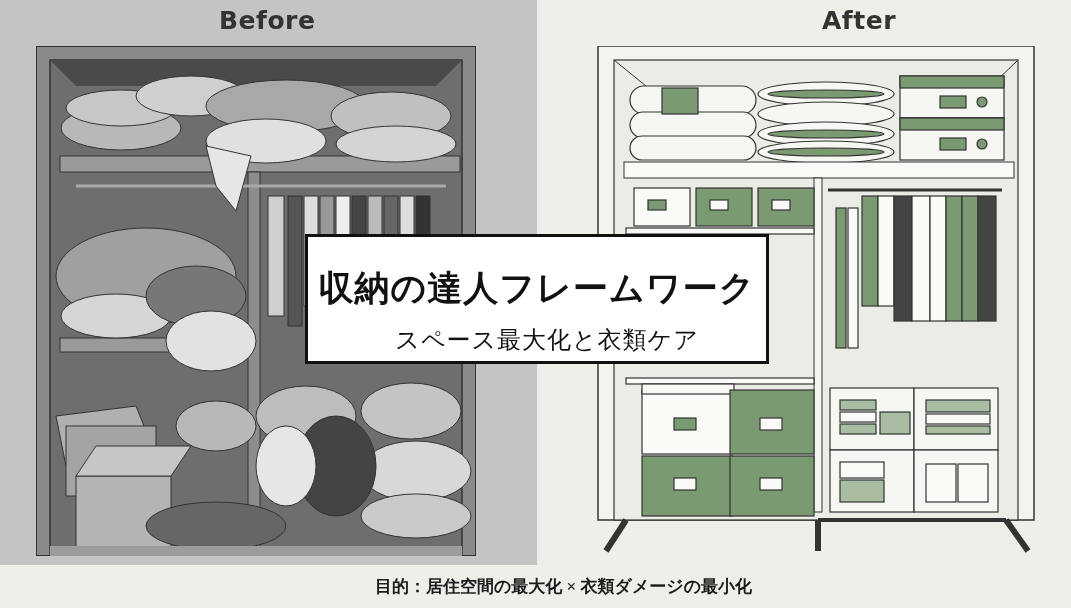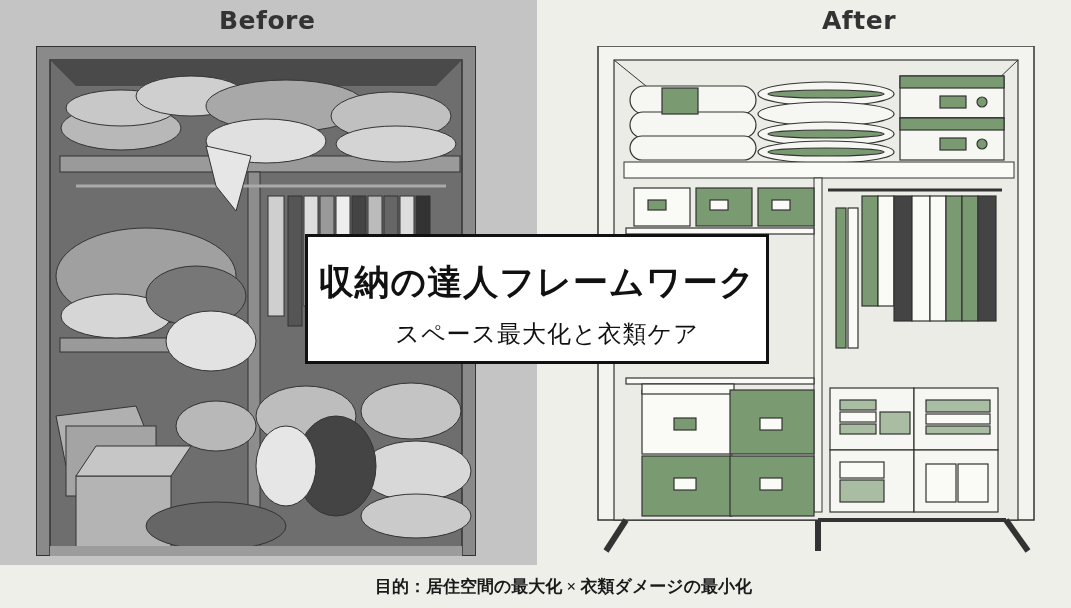--- a/index.html
+++ b/index.html
@@ -4,21 +4,21 @@
 <style>
   html,body{margin:0;padding:0;}
   body{width:1071px;height:608px;position:relative;overflow:hidden;background:#efefea;font-family:"DejaVu Sans","Liberation Sans",sans-serif;}
   .panel-before{position:absolute;left:0;top:0;width:537px;height:565px;background:#c4c4c4;}
   .panel-after{position:absolute;left:537px;top:0;width:534px;height:565px;background:#efefea;}
   .label{position:absolute;top:6px;font-weight:bold;font-size:25px;color:#333;letter-spacing:0.5px;}
   .label-before{left:207px;margin-left:12px;}
   .label-after{left:782px;margin-left:40px;}
   svg{position:absolute;}
   .title-box{position:absolute;left:305px;top:234px;width:464px;height:130px;background:#fff;border:3px solid #111;box-sizing:border-box;text-align:center;}
-  .title-main{font-family:"DejaVu Sans",sans-serif;font-weight:bold;font-size:35px;color:#111;margin-top:22px;letter-spacing:1px;}
+  .title-main{font-family:"DejaVu Sans",sans-serif;font-weight:bold;font-size:35px;color:#111;margin-top:28px;letter-spacing:1px;}
   .title-sub{font-family:"DejaVu Serif","Liberation Serif",serif;font-size:24px;color:#111;margin-top:12px;letter-spacing:1px;padding-left:20px;}
   .footer{position:absolute;left:0;top:566px;width:1071px;height:42px;text-align:center;line-height:42px;font-family:Liberation Serif, serif;font-weight:bold;font-size:17px;color:#1a1a1a;padding-left:28px;}
 </style>
 </head>
 <body>
 
 <div class="panel-before"></div>
 <div class="panel-after"></div>
 
 <div class="label label-before">Before</div>

